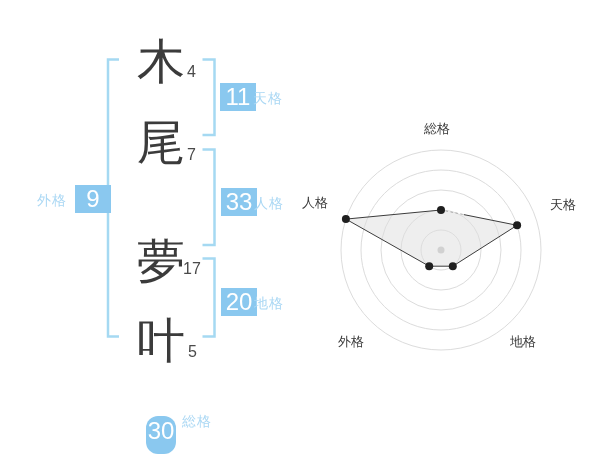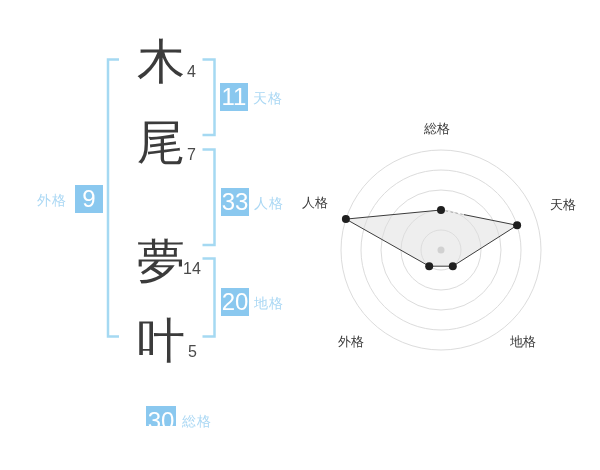--- a/index.html
+++ b/index.html
@@ -11,21 +11,21 @@
   
   .kanji{
     position:absolute;left:137px;width:48px;text-align:center;
     font-size:48px;line-height:1;color:#3b3b3b;font-weight:400;
   }
   .stroke-num{
     position:absolute;font-size:16px;color:#4a4a4a;line-height:1;
   }
   
   .badge{
-    position:absolute;width:28px;height:28px;background:#8AC8EF;color:#ffffff;
+    position:absolute;width:36px;height:28px;background:#8AC8EF;color:#ffffff;
     font-size:24px;line-height:28px;text-align:center;font-weight:400;
   }
   .badge-label{
     position:absolute;font-size:14px;color:#ABD8F4;line-height:1;letter-spacing:1px;
   }
   .badge-label.right-align{text-align:right;}
   
   .bracket{stroke:#A5D9F2;stroke-width:2.5;fill:none;}
   .ring{stroke:#DCDCDC;stroke-width:1;fill:none;}
   .center-dot{fill:#C4C4C4;}
@@ -47,36 +47,36 @@
     <path class="bracket" d="M202.5,258.5 L214.5,258.5 L214.5,336.5 L202.5,336.5"></path>
   </svg>
 
   <div class="kanji" style="top:38px;">木</div>
   <div class="kanji" style="top:119px;">尾</div>
   <div class="kanji" style="top:238px;">夢</div>
   <div class="kanji" style="top:317px;">叶</div>
 
   <div class="stroke-num" style="left:187px;top:64px;">4</div>
   <div class="stroke-num" style="left:187px;top:147px;">7</div>
-  <div class="stroke-num" style="left:183px;top:261px;">14</div>
+  <div class="stroke-num" style="left:183px;top:261px;">17</div>
   <div class="stroke-num" style="left:188px;top:344px;">5</div>
 
   <div class="badge" style="left:220px;top:83px;">11</div>
   <div class="badge-label" style="left:253px;top:91px;">天格</div>
 
   <div class="badge" style="left:221px;top:188px;">33</div>
   <div class="badge-label" style="left:254px;top:196px;">人格</div>
 
   <div class="badge" style="left:221px;top:288px;">20</div>
   <div class="badge-label" style="left:254px;top:296px;">地格</div>
 
   <div class="badge-label right-align" style="left:33px;top:193px;width:34px;">外格</div>
   <div class="badge" style="left:75px;top:185px;">9</div>
 
-  <div class="badge" style="left:146px;top:406px;width:30px;height:20px;line-height:30px;">30</div>
+  <div class="badge" style="left:146px;top:416px;width:30px;height:38px;line-height:30px;border-radius:12px;">30</div>
   <div class="badge-label" style="left:182px;top:414px;">総格</div>
 </div>
 
 <svg id="radar-svg" class="abs" style="left:0;top:0;" width="600" height="470" viewBox="0 0 600 470">
 
   <g>
     <circle class="ring" cx="441" cy="250" r="100"></circle>
     <circle class="ring" cx="441" cy="250" r="80"></circle>
     <circle class="ring" cx="441" cy="250" r="60"></circle>
     <circle class="ring" cx="441" cy="250" r="40"></circle>

